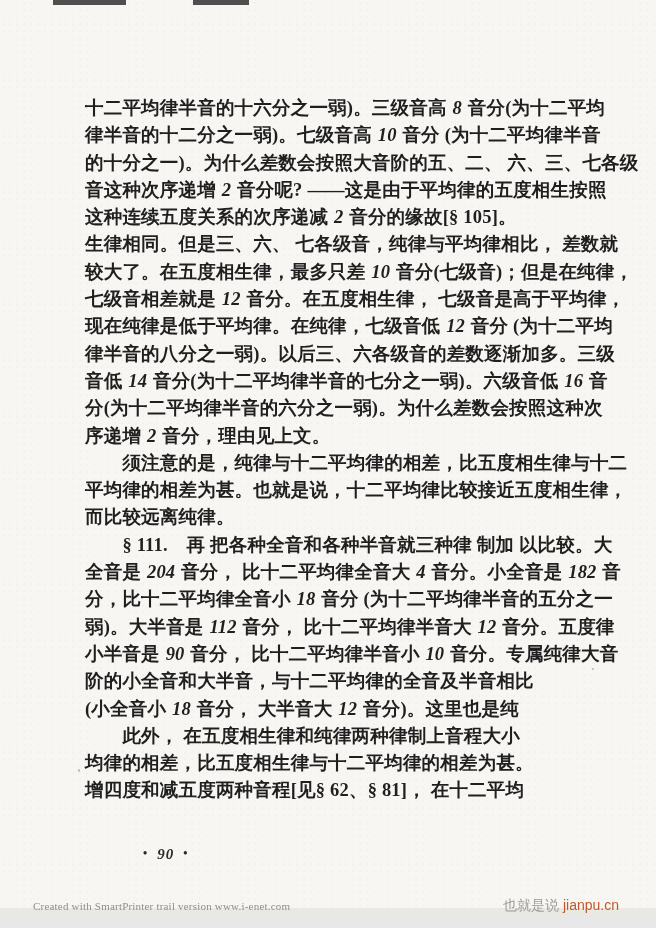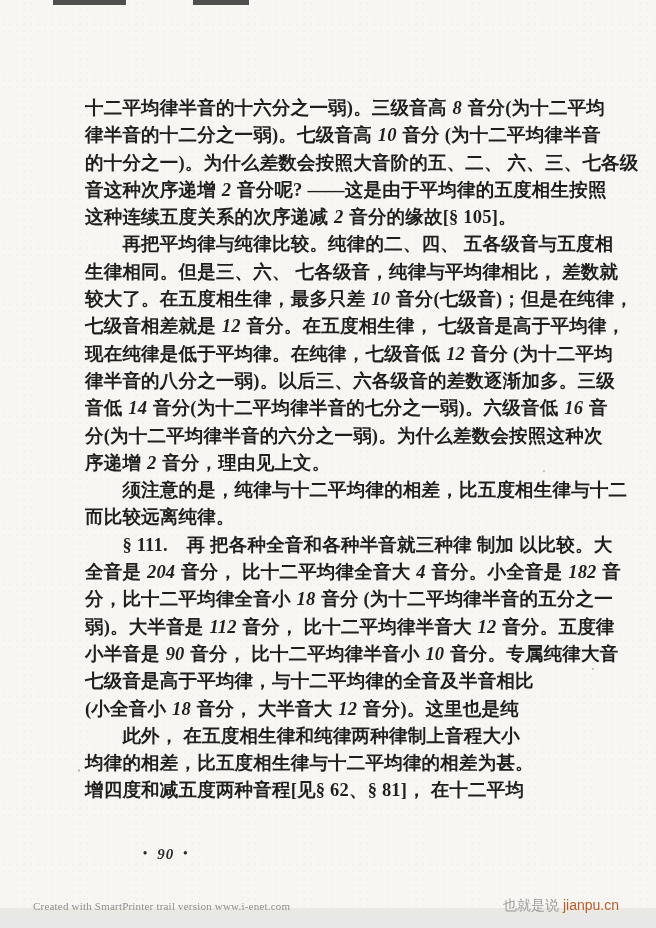--- a/index.html
+++ b/index.html
@@ -70,37 +70,37 @@
 
   <div class="bar bar-left"></div>
   <div class="bar bar-right"></div>
 
   <div class="text-block" id="body-text">
       <div class="line">十二平均律半音的十六分之一弱)。三级音高 <i>8</i> 音分(为十二平均</div>
       <div class="line">律半音的十二分之一弱)。七级音高 <i>10</i> 音分 (为十二平均律半音</div>
       <div class="line">的十分之一)。为什么差数会按照大音阶的五、二、 六、三、七各级</div>
       <div class="line">音这种次序递增 <i>2</i> 音分呢? ——这是由于平均律的五度相生按照</div>
       <div class="line">这种连续五度关系的次序递减 <i>2</i> 音分的缘故[§ 105]。</div>
-      <div class="line">　　再把平均律与纯律比较。纯律的二、四、 五各级音与五度相</div>
       <div class="line">生律相同。但是三、六、 七各级音，纯律与平均律相比， 差数就</div>
       <div class="line">较大了。在五度相生律，最多只差 <i>10</i> 音分(七级音)；但是在纯律，</div>
       <div class="line">七级音相差就是 <i>12</i> 音分。在五度相生律， 七级音是高于平均律，</div>
       <div class="line">现在纯律是低于平均律。在纯律，七级音低 <i>12</i> 音分 (为十二平均</div>
       <div class="line">律半音的八分之一弱)。以后三、六各级音的差数逐渐加多。三级</div>
       <div class="line">音低 <i>14</i> 音分(为十二平均律半音的七分之一弱)。六级音低 <i>16</i> 音</div>
       <div class="line">分(为十二平均律半音的六分之一弱)。为什么差数会按照这种次</div>
       <div class="line">序递增 <i>2</i> 音分，理由见上文。</div>
       <div class="line">　　须注意的是，纯律与十二平均律的相差，比五度相生律与十二</div>
+      <div class="line">平均律的相差为甚。也就是说，十二平均律比较接近五度相生律，</div>
       <div class="line">而比较远离纯律。</div>
       <div class="line">　　§ 111.　再 把各种全音和各种半音就三种律 制加 以比较。大</div>
       <div class="line">全音是 <i>204</i> 音分， 比十二平均律全音大 <i>4</i> 音分。小全音是 <i>182</i> 音</div>
       <div class="line">分，比十二平均律全音小 <i>18</i> 音分 (为十二平均律半音的五分之一</div>
       <div class="line">弱)。大半音是 <i>112</i> 音分， 比十二平均律半音大 <i>12</i> 音分。五度律</div>
       <div class="line">小半音是 <i>90</i> 音分， 比十二平均律半音小 <i>10</i> 音分。专属纯律大音</div>
-      <div class="line">七级音是高于平均律，与十二平均律的全音及半音相比</div>
+      <div class="line">阶的小全音和大半音，与十二平均律的全音及半音相比</div>
       <div class="line">(小全音小 <i>18</i> 音分， 大半音大 <i>12</i> 音分)。这里也是纯</div>
       <div class="line">　　此外， 在五度相生律和纯律两种律制上音程大小</div>
       <div class="line">均律的相差，比五度相生律与十二平均律的相差为甚。</div>
       <div class="line">增四度和减五度两种音程[见§ 62、§ 81]， 在十二平均</div>
     </div>
 
   <div class="page-number">
     <span class="dot">•</span><span class="num">90</span><span class="dot">•</span>
   </div>
 

